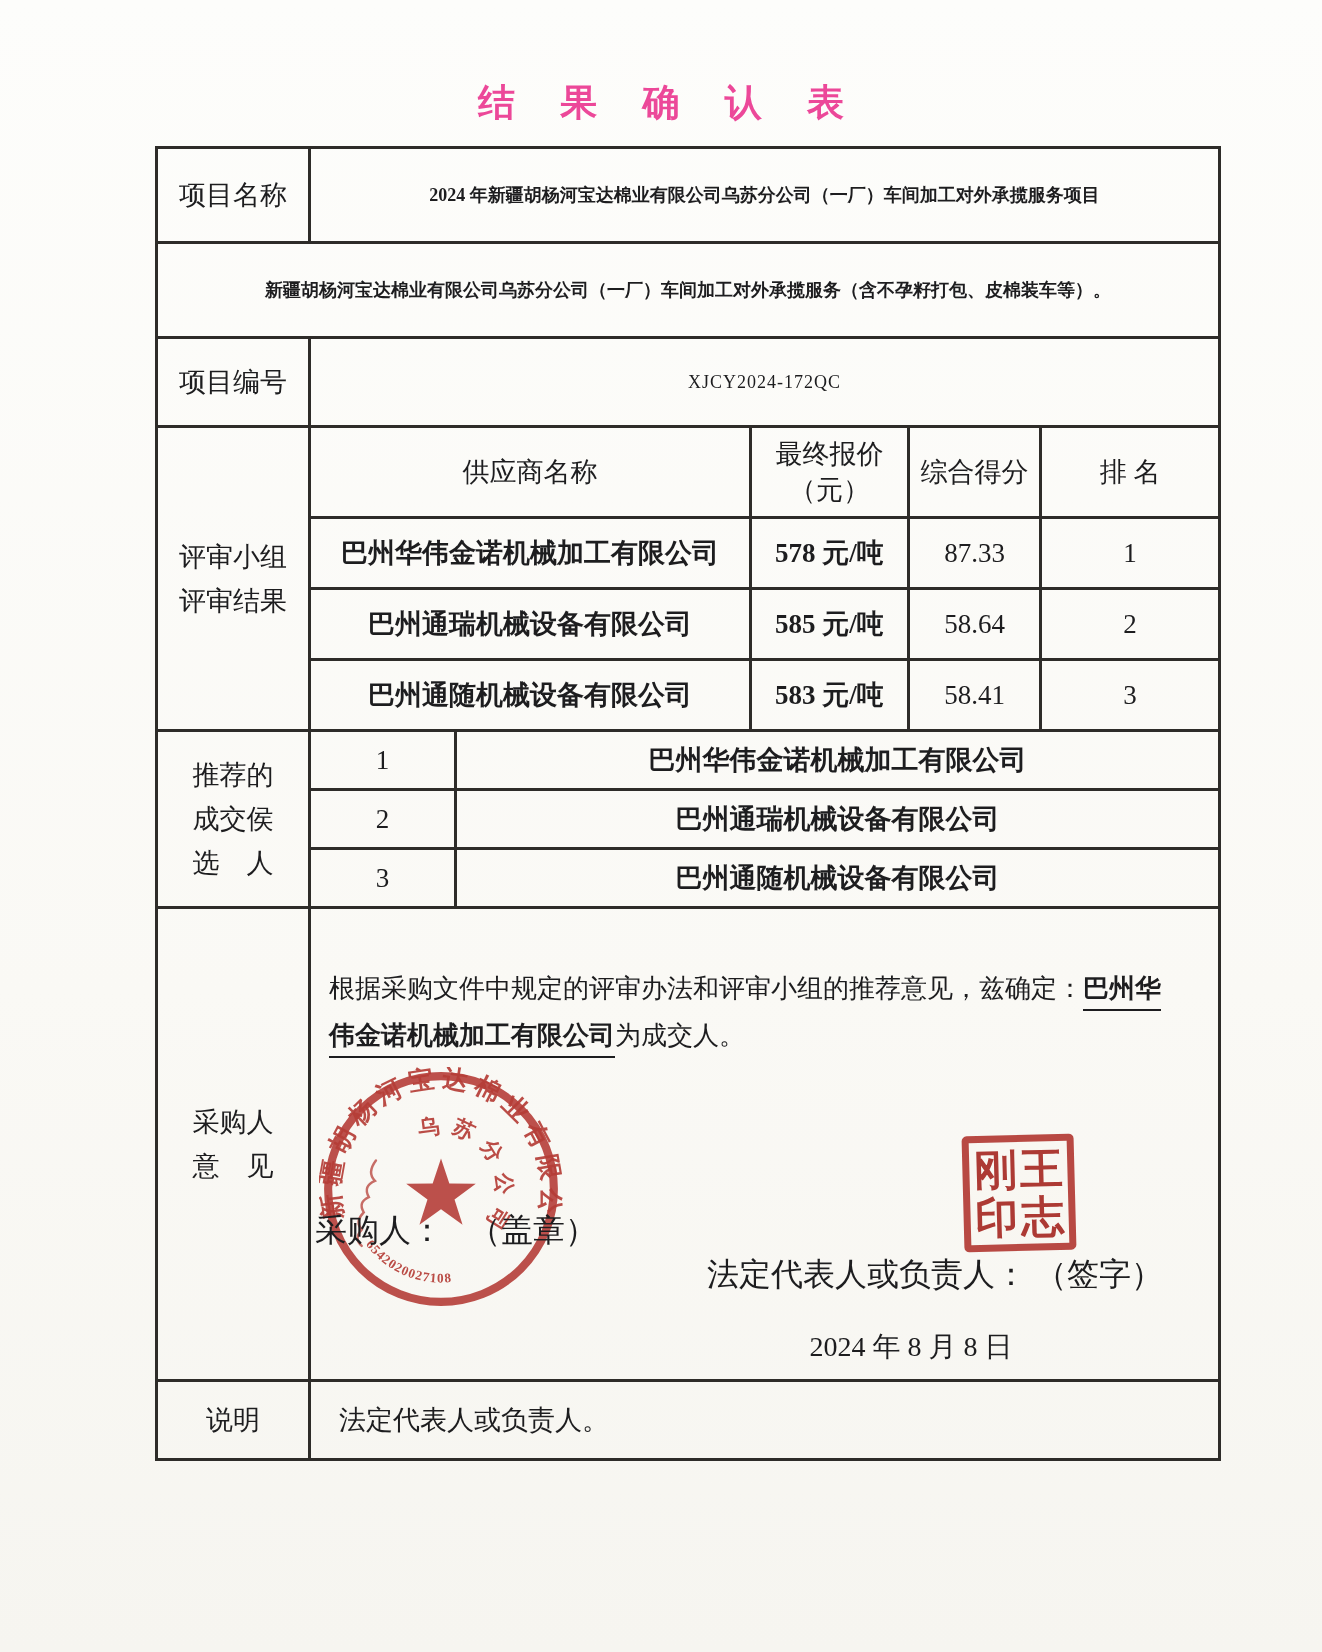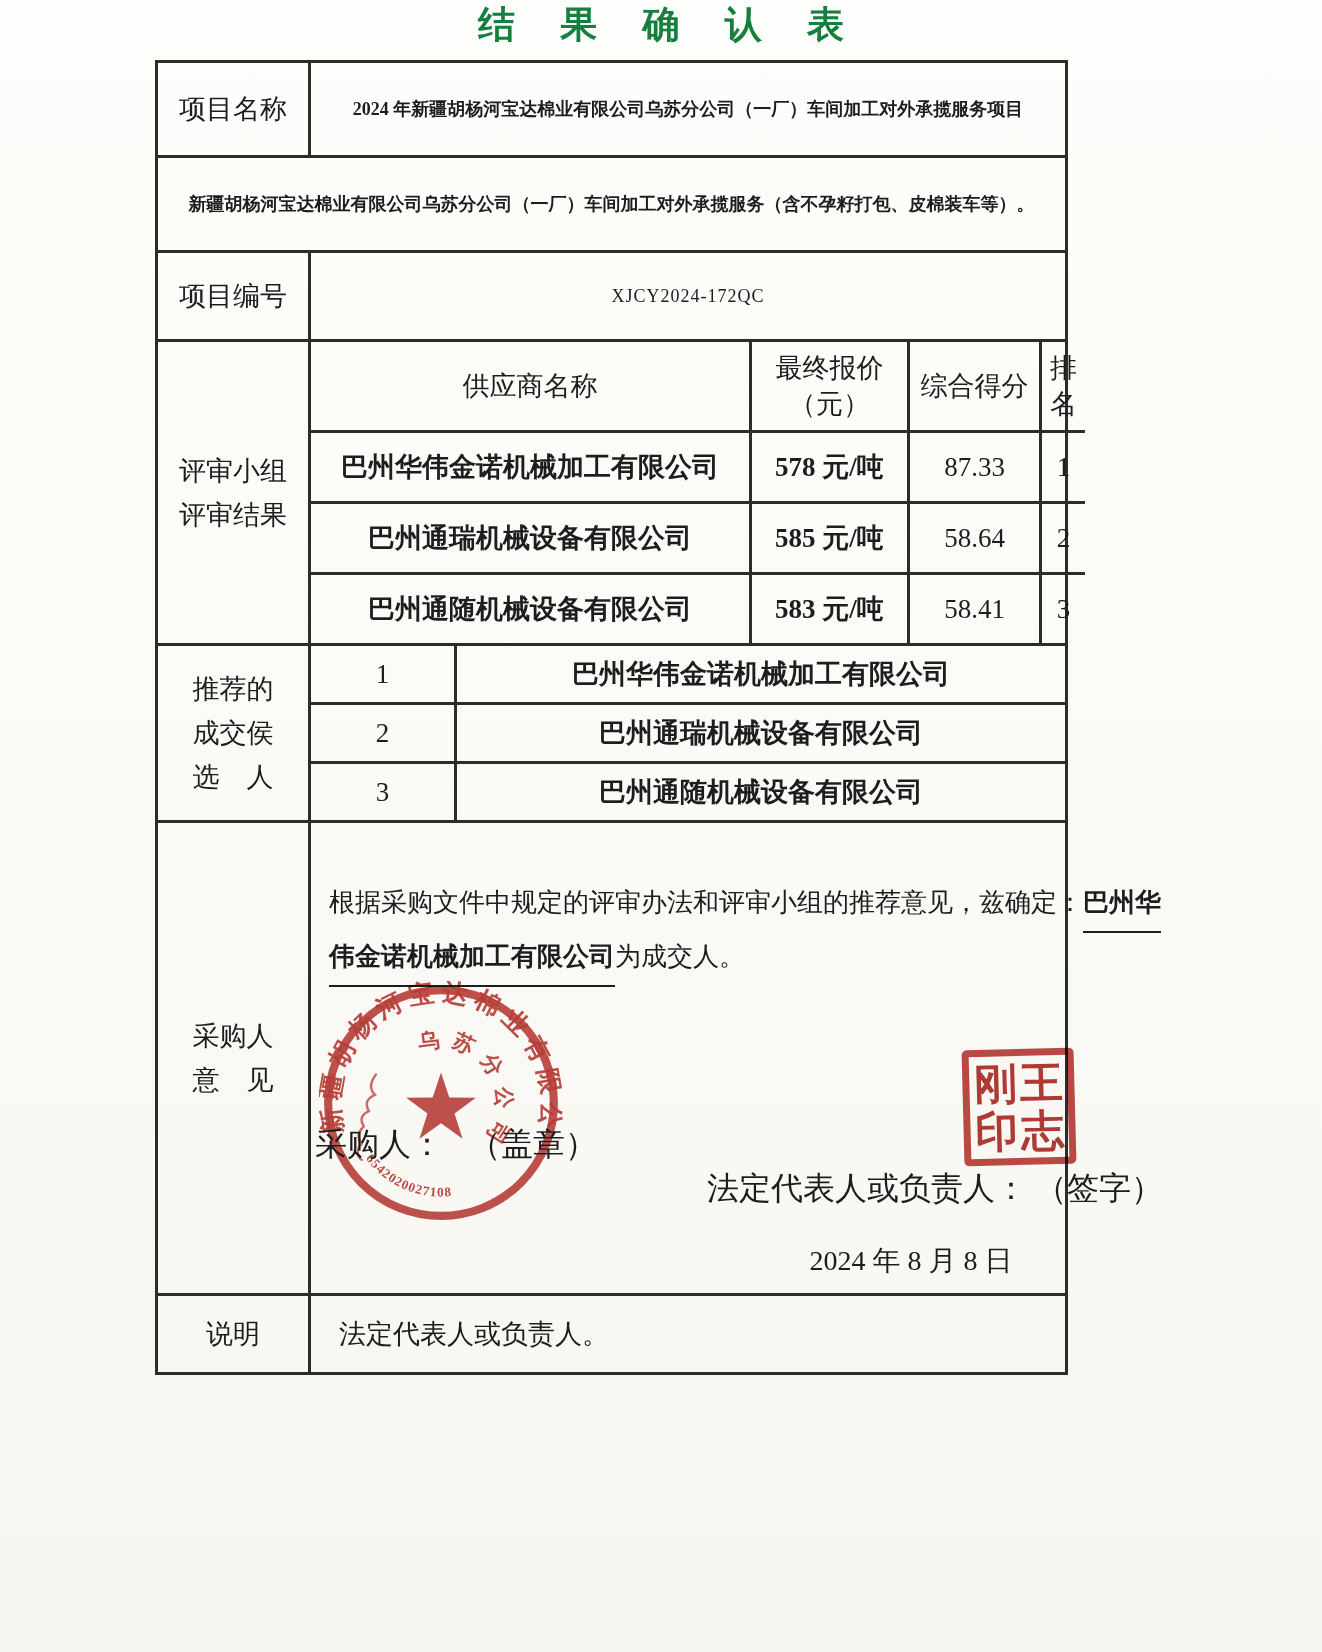--- a/index.html
+++ b/index.html
@@ -5,31 +5,32 @@
   html,body{margin:0;padding:0;}
   body{
     width:1322px;height:1652px;
     background:linear-gradient(180deg,#fdfdfb 0%,#faf9f5 60%,#f6f5f0 100%);
     font-family:"Liberation Serif","DejaVu Serif",serif;
     color:#1d1d1f;
     position:relative;
     overflow:hidden;
   }
   .title{
+    margin-top:78px;
     text-align:center;
     font-size:37px;
     font-weight:bold;
     letter-spacing:18px;
     text-indent:18px;
-    color:#15803d;
+    color:#ec4899;
   }
   .doc-table{
     box-sizing:border-box;
-    width:913px;
-    margin:10px 0 0 155px;
+    width:1066px;
+    margin:18px 0 0 155px;
     border:3px solid #2e2c29;
   }
   .r{display:flex;border-top:3px solid #2e2c29;}
   .r:first-child{border-top:none;}
   .lab{
     flex:0 0 150px;width:150px;
     border-right:3px solid #2e2c29;
     display:flex;flex-direction:column;
     align-items:center;justify-content:center;
     font-size:27px;line-height:44px;
@@ -66,21 +67,21 @@
   .rh-opinion{height:470px;}
   .opinion-cell{flex:1;position:relative;}
   .para{
     padding:56px 0 0 18px;
     font-size:26px;line-height:47px;
   }
   .para .pline{white-space:nowrap;}
   .uline{
     display:inline-block;
     border-bottom:2.5px solid #1d1d1f;
-    padding-bottom:8px;
+    padding-bottom:0;
     line-height:40px;
   }
   .sign{
     position:absolute;
     font-size:32px;
     white-space:nowrap;
   }
   .sign-purchaser{left:4px;top:300px;}
   .sign-legal{left:396px;top:344px;}
   .sign .note-gap{margin-left:26px;}

